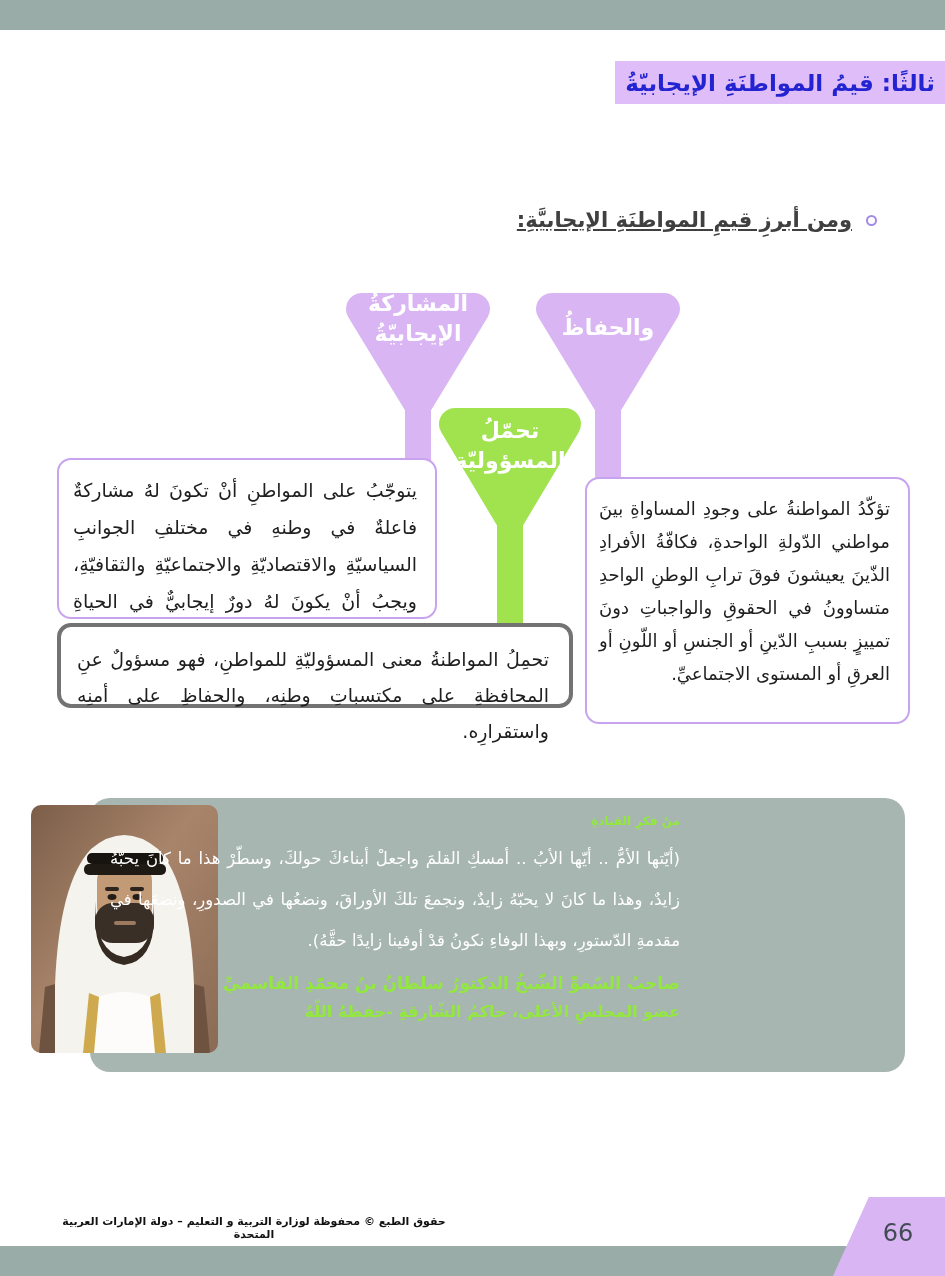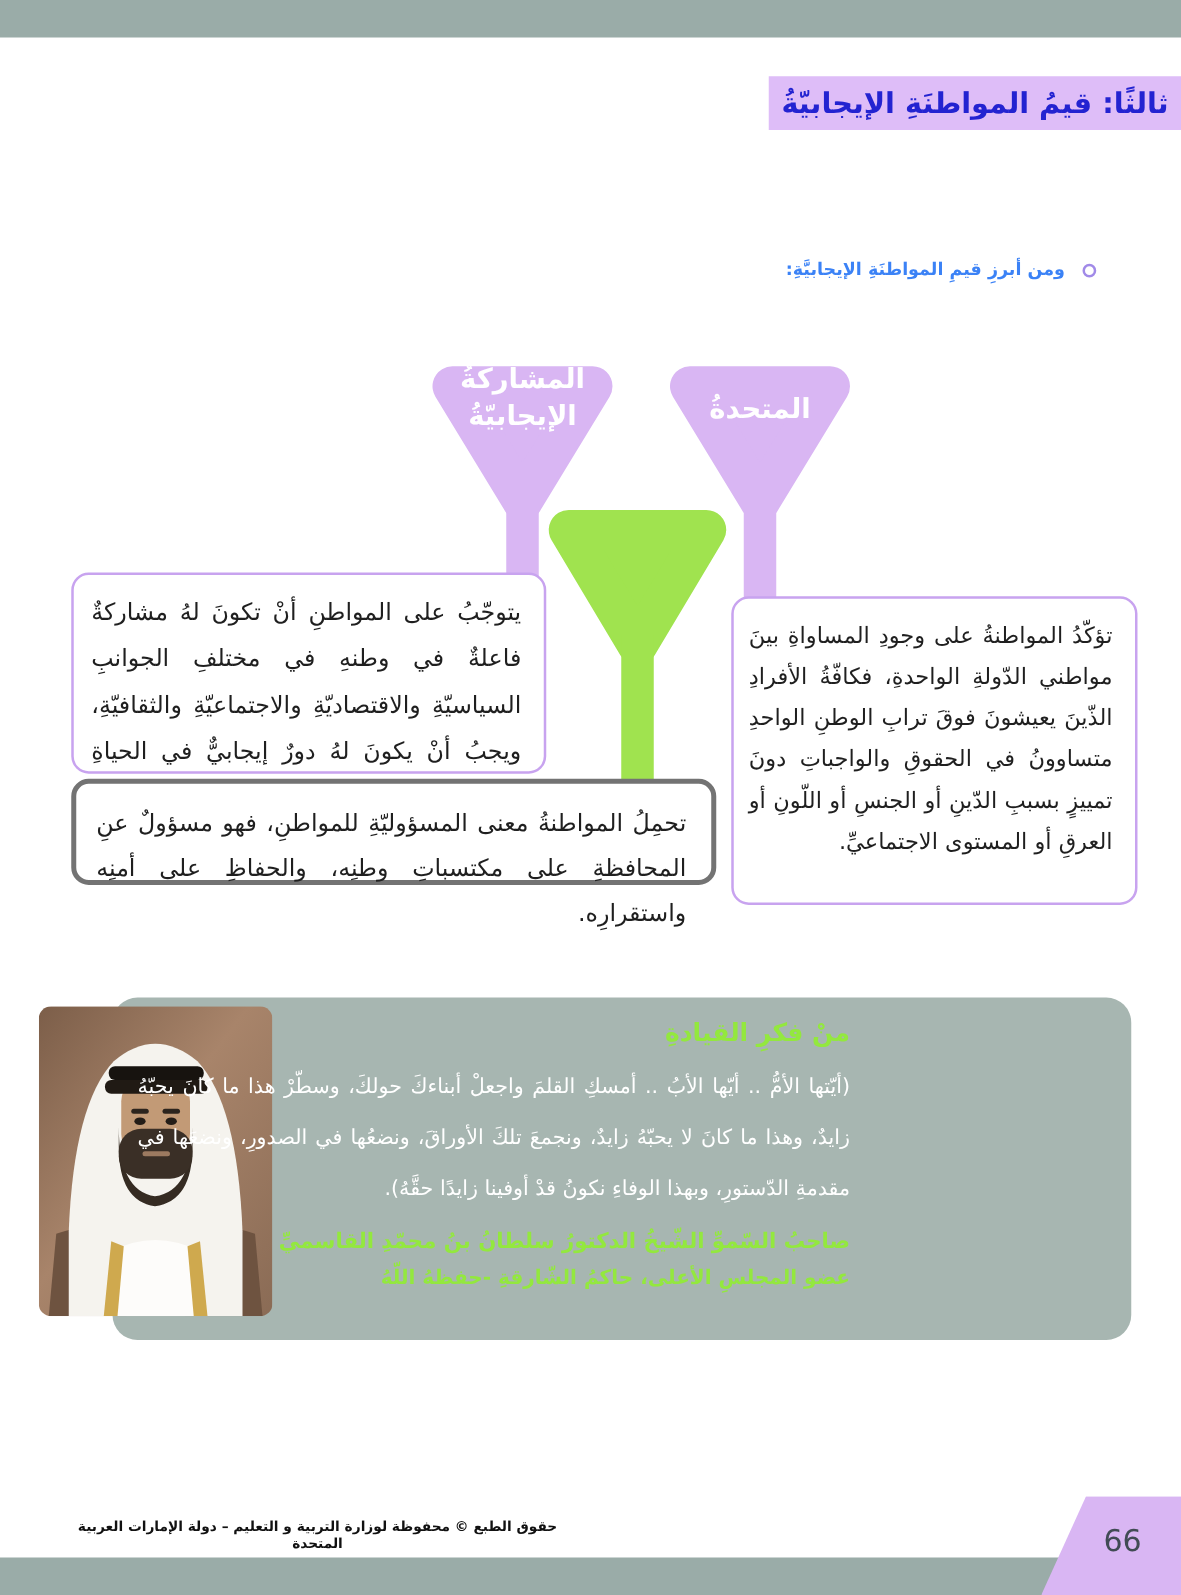--- a/index.html
+++ b/index.html
@@ -24,21 +24,21 @@
     direction:rtl; text-align:justify;
   }
   .bullet-line {
     position:absolute; right:68px; top:208px;
     display:flex; align-items:center; gap:14px; direction:rtl;
   }
   .bullet-circle {
     width:11px; height:11px; border:2px solid #a18ae8; border-radius:50%;
     flex:0 0 auto; background:#ffffff;
   }
-  .bullet-text { font-size:14px; font-weight:bold; color:#3b82f6; }
+  .bullet-text { font-size:21px; font-weight:bold; color:#404040;text-decoration:underline; }
 
   .funnel { position:absolute; }
   .funnel svg { position:absolute; left:0; top:0; }
   .funnel-label {
     position:absolute; left:0; width:100%; text-align:center;
     color:#ffffff; font-weight:bold; font-size:22px; line-height:30px;
     direction:rtl;
   }
   .funnel-participation { left:338px; top:285px; width:160px; height:178px; z-index:1; }
   .funnel-equality      { left:528px; top:285px; width:160px; height:197px; z-index:1; }
@@ -70,21 +70,21 @@
   }
   .quote-photo {
     position:absolute; top:7px; left:28px; 
     width:187px; height:248px; border-radius:10px; overflow:hidden;
   }
   
   .quote-photo { left:auto; right:687px; } 
   .quote-text-col {
     position:absolute; right:225px; left:20px; top:16px; direction:rtl;
   }
-  .quote-heading { color:#93e83e; font-weight:bold; font-size:20px; margin-bottom:10px; }
+  .quote-heading { color:#93e83e; font-weight:bold; font-size:12px; margin-bottom:10px; }
   .quote-body {
     color:#ffffff; font-size:16.5px; line-height:41px; text-align:justify;
   }
   .quote-attr-name  { color:#93e83e; font-weight:bold; font-size:17px; margin-top:12px; }
   .quote-attr-title { color:#93e83e; font-weight:bold; font-size:16px; margin-top:9px; }
 
   .footer-copyright {
     position:absolute; left:48px; top:1215px; width:412px;
     font-size:11px; font-weight:bold; color:#111; direction:rtl; text-align:center;
   }
@@ -126,28 +126,29 @@
       <rect x="67" y="108" width="26" height="70" fill="#d9b6f3"></rect>
     </svg>
     <div class="funnel-label" style="top:4px;">المشاركةُ الإيجابيّةُ</div>
   </div>
 
   <div class="funnel funnel-equality">
     <svg width="160" height="197" viewBox="0 0 160 197">
       <polygon points="24,24 136,24 80,116" fill="#d9b6f3" stroke="#d9b6f3" stroke-width="32" stroke-linejoin="round"></polygon>
       <rect x="67" y="108" width="26" height="89" fill="#d9b6f3"></rect>
     </svg>
-    <div class="funnel-label" style="top:28px;">المتحدةُ</div>
+    <div class="funnel-label" style="top:28px;">والحفاظُ</div>
   </div>
 
   <div class="funnel funnel-responsibility">
     <svg width="158" height="226" viewBox="0 0 158 226">
       <polygon points="24,24 134,24 79,116" fill="#a0e34f" stroke="#a0e34f" stroke-width="32" stroke-linejoin="round"></polygon>
       <rect x="66" y="108" width="26" height="118" fill="#a0e34f"></rect>
     </svg>
+    <div class="funnel-label" style="top:16px;">تحمّلُ المسؤوليّةِ</div>
   </div>
 
   <div class="value-box box-participation">يتوجّبُ على المواطنِ أنْ تكونَ لهُ مشاركةٌ فاعلةٌ في وطنهِ في مختلفِ الجوانبِ السياسيّةِ والاقتصاديّةِ والاجتماعيّةِ والثقافيّةِ، ويجبُ أنْ يكونَ لهُ دورٌ إيجابيٌّ في الحياةِ العامةِ.</div>
 
   <div class="value-box box-equality">تؤكّدُ المواطنةُ على وجودِ المساواةِ بينَ مواطني الدّولةِ الواحدةِ، فكافّةُ الأفرادِ الذّينَ يعيشونَ فوقَ ترابِ الوطنِ الواحدِ متساوونُ في الحقوقِ والواجباتِ دونَ تمييزٍ بسببِ الدّينِ أو الجنسِ أو اللّونِ أو العرقِ أو المستوى الاجتماعيِّ.</div>
 
   <div class="value-box box-responsibility">تحمِلُ المواطنةُ معنى المسؤوليّةِ للمواطنِ، فهو مسؤولٌ عنِ المحافظةِ على مكتسباتِ وطنِه، والحفاظِ على أمنِه واستقرارِه.</div>
 
   <div class="quote-box">
 

